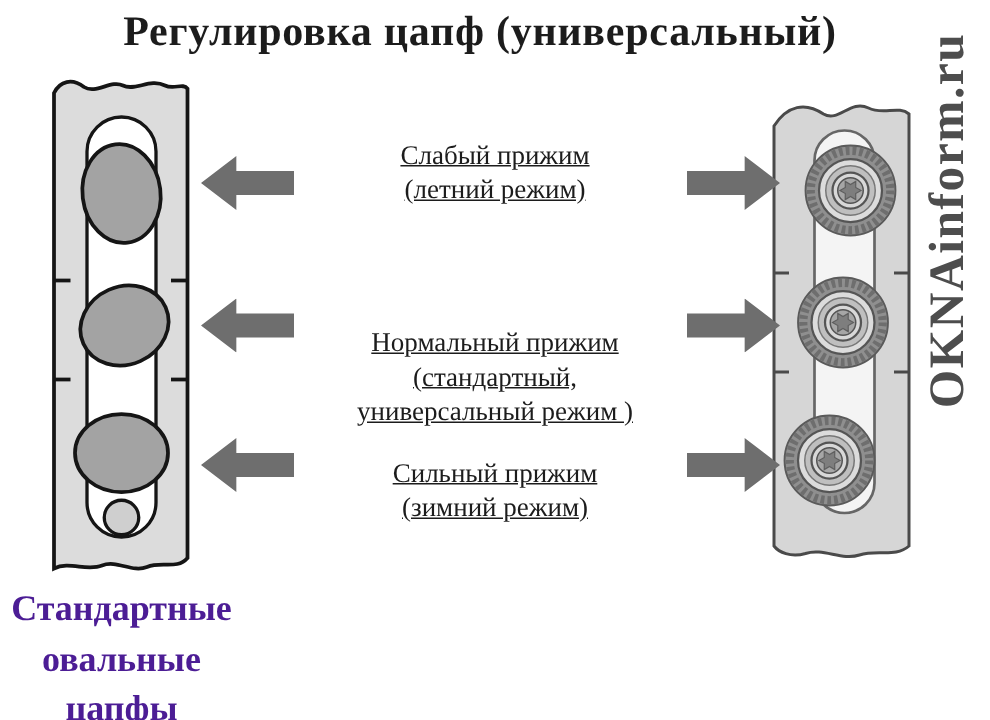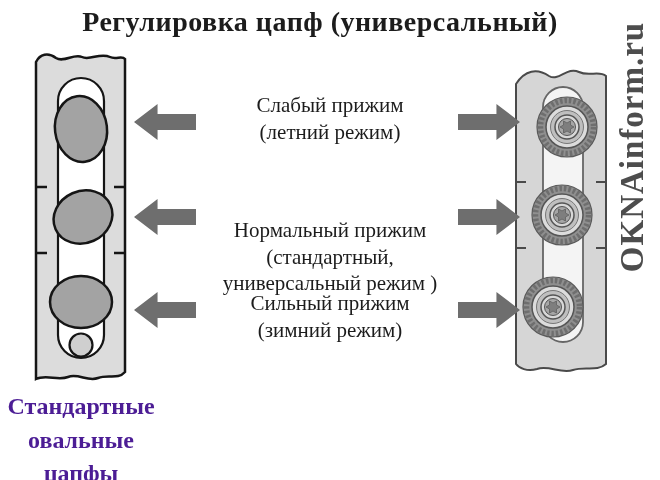--- a/index.html
+++ b/index.html
@@ -8,25 +8,25 @@
     position:relative; width:660px; height:480px; background:#ffffff;
     overflow:hidden;
   }
   .title{
     position:absolute; left:0; top:6px; width:640px;
     text-align:center; font-size:28px; font-weight:bold; color:#1c1c1c;
     letter-spacing:0.5px;
   }
   .row-label{
     position:absolute; left:180px; width:300px; text-align:center;
-    font-size:21px; color:#1c1c1c; line-height:1.27; white-space:pre-line;
+    font-size:18px; color:#1c1c1c; line-height:1.27; white-space:pre-line;text-decoration:underline;
   }
   .row-1{top:92px;}
   .row-2{top:173px;margin-top:44px;}
-  .row-3{top:290px;}
+  .row-3{top:304px;}
   .arrow{position:absolute; width:62px; height:36px; background:#6e6e6e;}
   .arrow.left{clip-path:polygon(0 50%, 38% 0, 38% 28%, 100% 28%, 100% 72%, 38% 72%, 38% 100%);}
   .arrow.right{clip-path:polygon(100% 50%, 62% 0, 62% 28%, 0 28%, 0 72%, 62% 72%, 62% 100%);}
   .al1{left:134px; top:104px;} .al2{left:134px; top:199px;} .al3{left:134px; top:292px;}
   .ar1{left:458px; top:104px;} .ar2{left:458px; top:199px;} .ar3{left:458px; top:292px;}
   .figure-left{position:absolute; left:30px; top:50px;}
   .figure-right{position:absolute; left:505px; top:60px;}
   .caption{
     position:absolute; text-align:center; font-size:24px; font-weight:bold;
     color:#4c1d95; line-height:1.4; white-space:pre-line;

